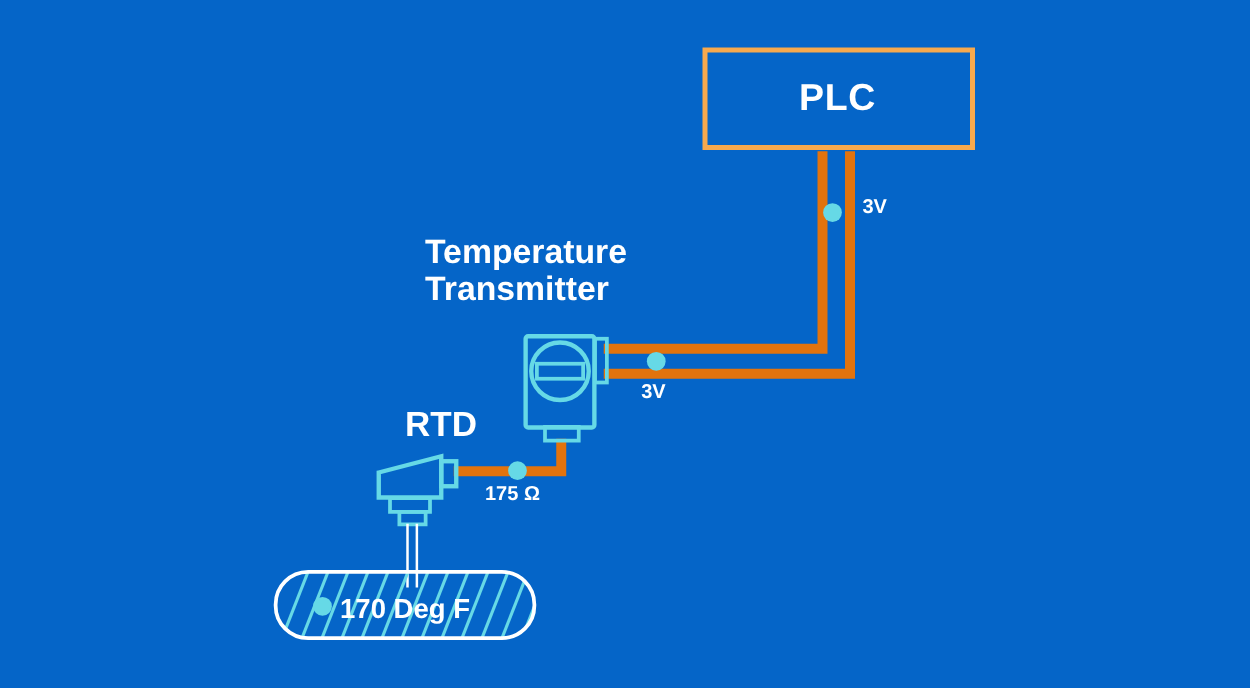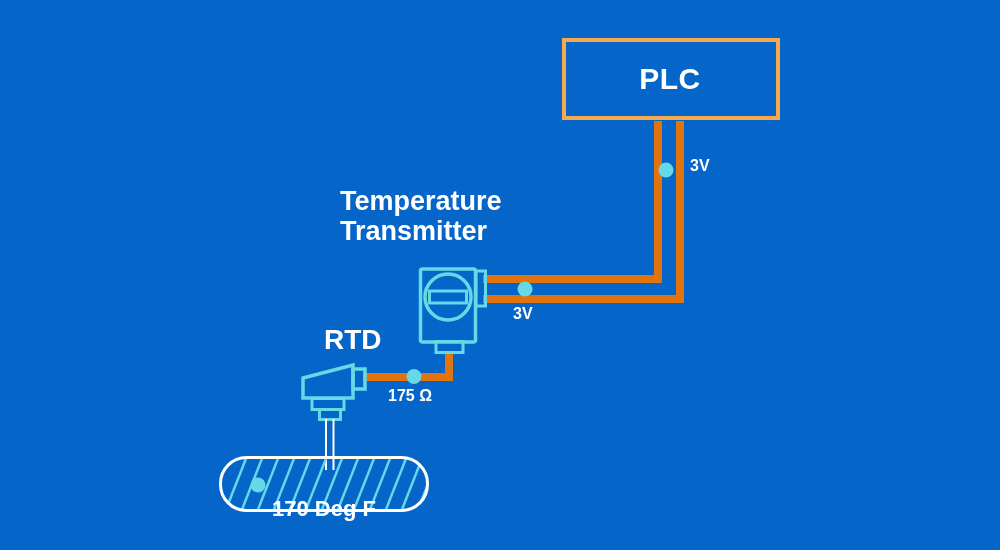--- a/index.html
+++ b/index.html
@@ -36,21 +36,21 @@
   .lbl-tt {
     left: 340px; top: 186px; width: 240px;
     font-size: 27px; line-height: 30px;
   }
   .lbl-rtd { left: 293px; top: 324px; font-size: 28px; margin-left: 31px; }
   .lbl-sig { font-size: 16px; }
   .lbl-sig-plc { left: 690px; top: 157px; }
   .lbl-sig-tt { left: 513px; top: 305px; }
   .lbl-sig-rtd { left: 388px; top: 387px; }
   .lbl-tank {
-    left: 220px; top: 496px; width: 208px;
+    left: 220px; top: 474px; width: 208px;
     text-align: center; font-size: 22px;
   }
 </style>
 </head>
 <body>
 
 <div id="stage">
 
   <svg id="diagram-svg" width="1000" height="550" viewBox="0 0 1000 550">
 

